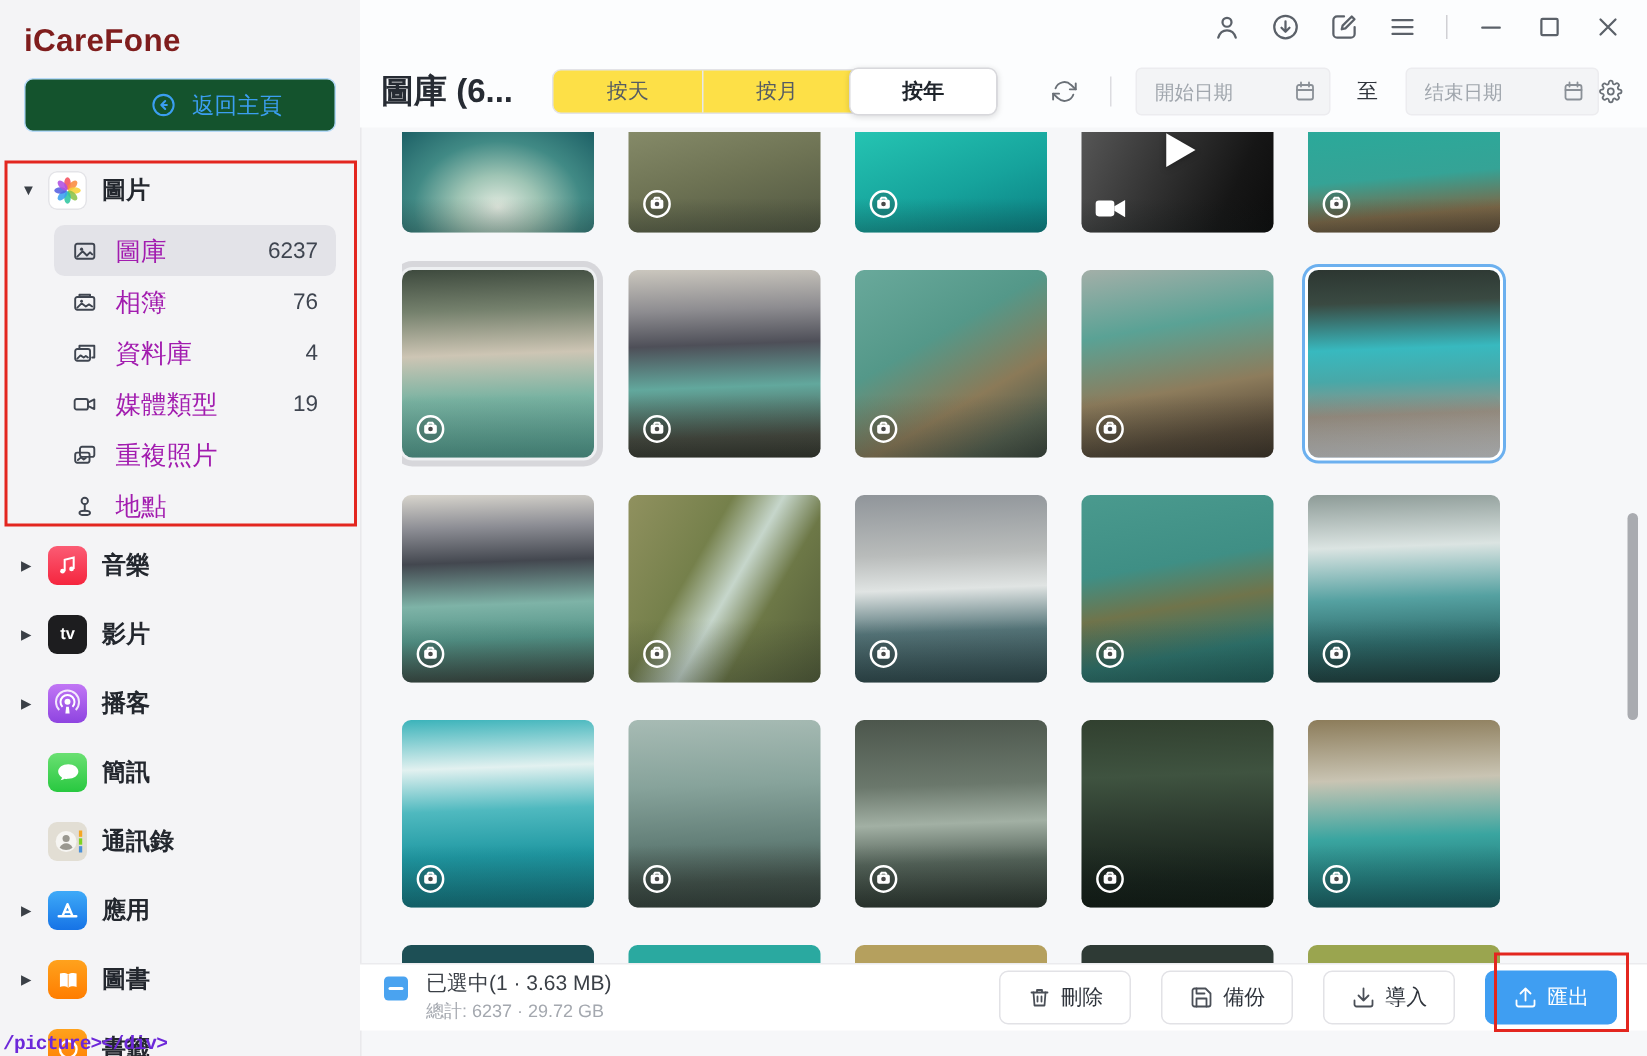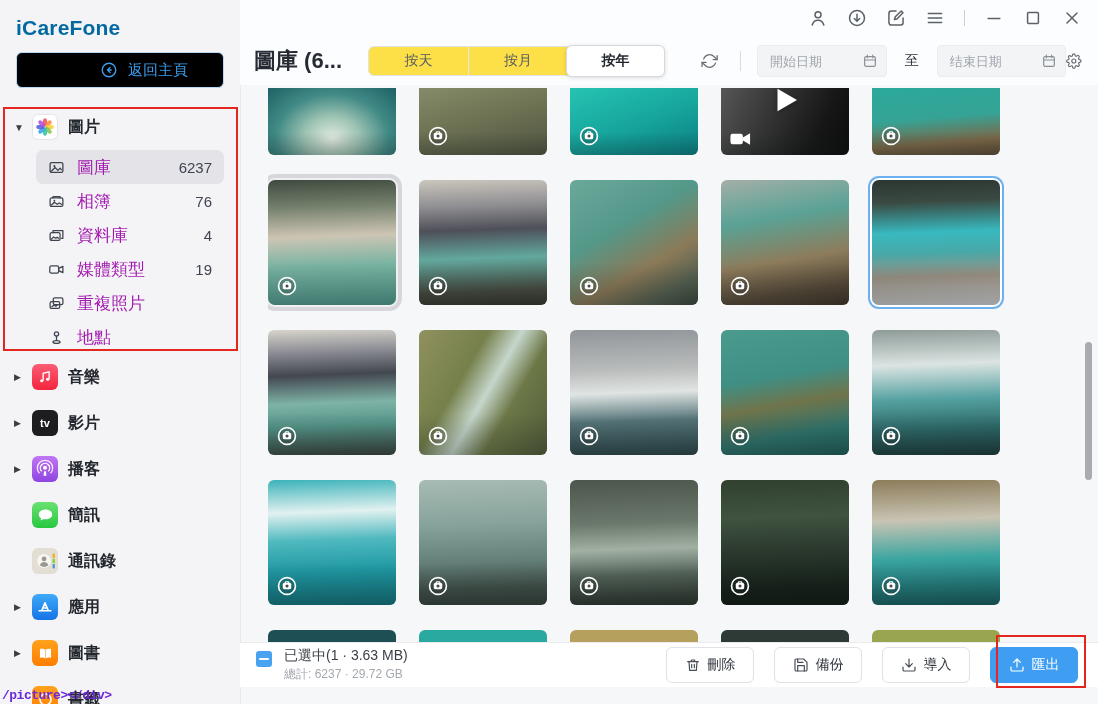--- a/index.html
+++ b/index.html
@@ -1,22 +1,22 @@
 <!DOCTYPE html>
 <html><head>
 <meta charset="utf-8">
 <style>
   html,body{margin:0;padding:0;}
   body{font-family:"Liberation Sans", sans-serif; background:#ddd;}
   .window{position:relative;width:1098px;height:704px;background:#f6f7f9;overflow:hidden;}
 
   
   .sidebar{position:absolute;left:0;top:0;bottom:0;width:240px;background:#f4f4f6;border-right:1px solid #e9e9ec;overflow:hidden;}
-  .logo{padding:16px 16px 12px 16px;font-size:21px;font-weight:bold;color:#0369a1;letter-spacing:.2px;}
-  .backbtn{margin:0 16px;height:34px;border:1px solid #b5d9f7;background:#000000;border-radius:6px;
+  .logo{padding:16px 16px 12px 16px;font-size:21px;font-weight:bold;color:#7f1d1d;letter-spacing:.2px;}
+  .backbtn{margin:0 16px;height:34px;border:1px solid #b5d9f7;background:#14532d;border-radius:6px;
     display:flex;align-items:center;justify-content:center;gap:10px;color:#3b9ef0;font-size:15px;cursor:pointer;padding-left:48px;}
   .backbtn .svgi{width:18px;height:18px;color:#3b9ef0;}
   .side-list{margin-top:16px;}
   .side-parent{height:46px;display:flex;align-items:center;padding:0 14px 0 14px;cursor:pointer;}
   .side-arrow{width:18px;font-size:11px;color:#3a3f46;flex:0 0 18px;text-align:left;}
   .side-parent .label{margin-left:10px;font-size:16px;font-weight:600;color:#23272e;}
   .side-child{height:34px;margin:0 16px 0 36px;padding:0 12px;border-radius:7px;display:flex;align-items:center;cursor:pointer;}
   .side-child.selected{background:#e3e3e8;}
   .side-child .svgi{width:17px;height:17px;color:#3f4550;flex:0 0 17px;}
   .side-child .label{margin-left:12px;font-size:17px;color:#a21caf;}

